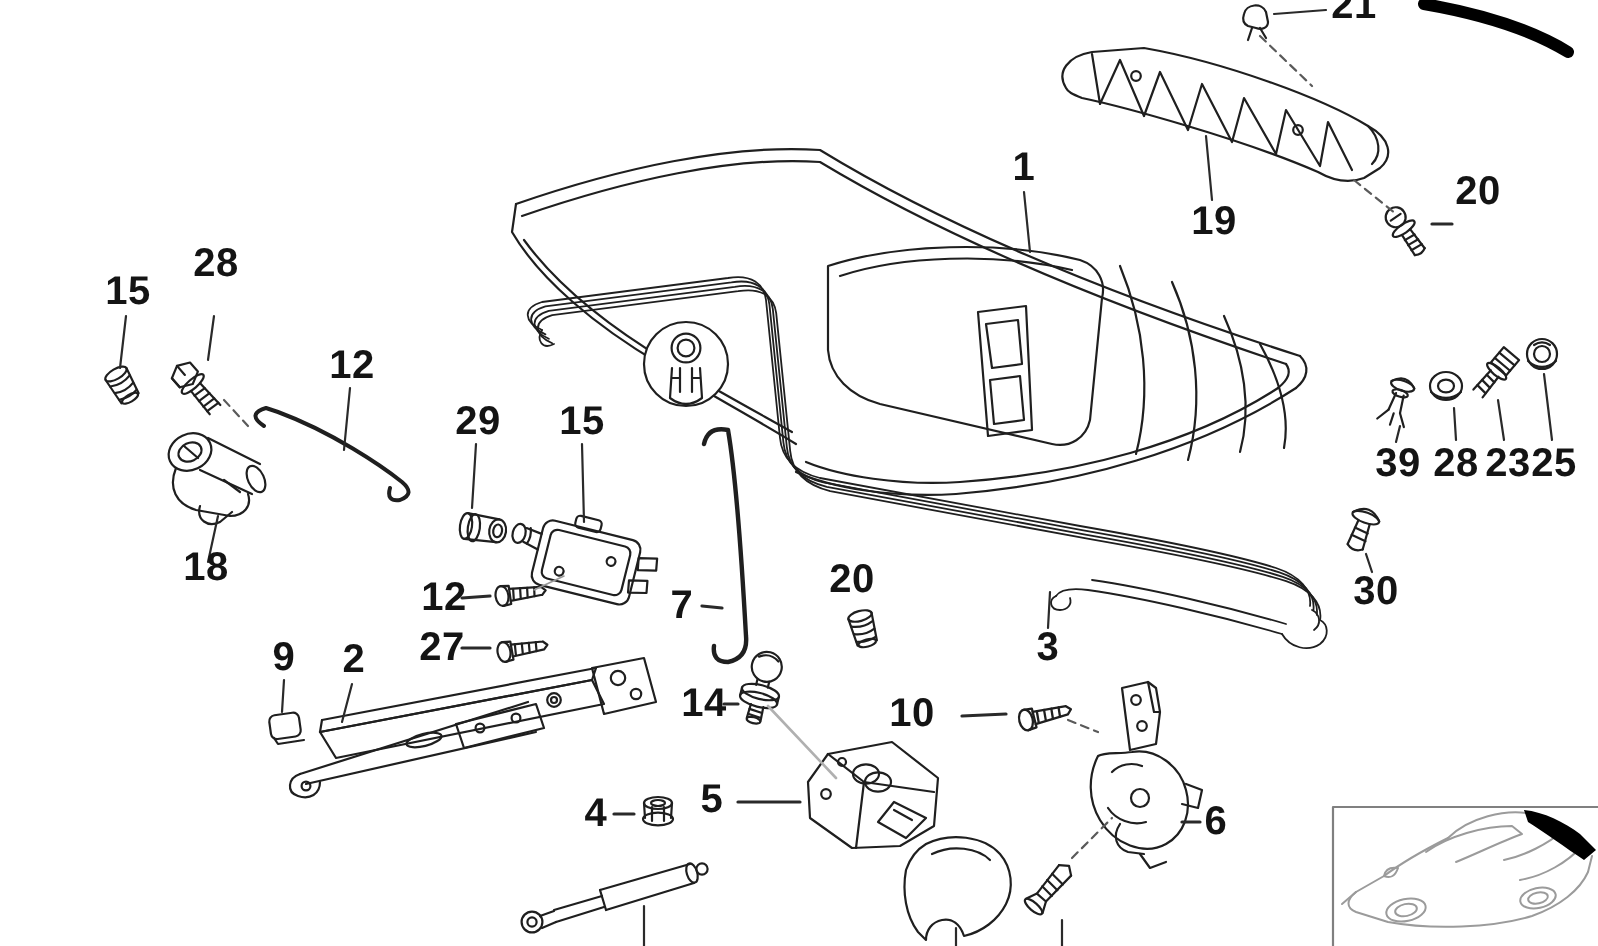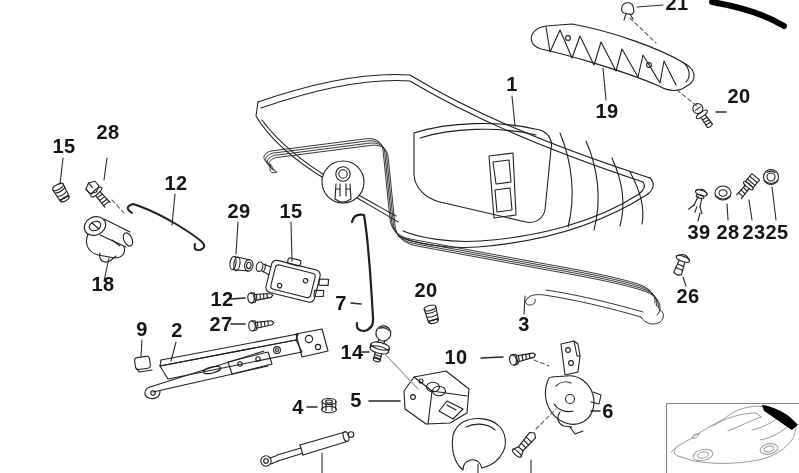--- a/index.html
+++ b/index.html
@@ -344,18 +344,18 @@
 <div class="lbl" style="left:64px;top:146px">15</div>
 <div class="lbl" style="left:426px;top:290px">20</div>
 <div class="lbl" style="left:103px;top:284px">18</div>
 <div class="lbl" style="left:607px;top:111px">19</div>
 <div class="lbl" style="left:739px;top:96px">20</div>
 <div class="lbl" style="left:677px;top:3px">21</div>
 <div class="lbl" style="left:699px;top:232px">39</div>
 <div class="lbl" style="left:754px;top:232px">23</div>
 <div class="lbl" style="left:728px;top:232px">28</div>
 <div class="lbl" style="left:777px;top:232px">25</div>
-<div class="lbl" style="left:688px;top:296px">26</div>
+<div class="lbl" style="left:688px;top:296px">30</div>
 <div class="lbl" style="left:221px;top:324px">27</div>
 <div class="lbl" style="left:108px;top:132px">28</div>
 <div class="lbl" style="left:239px;top:211px">29</div>
 
 </div>
 
 </body></html>

